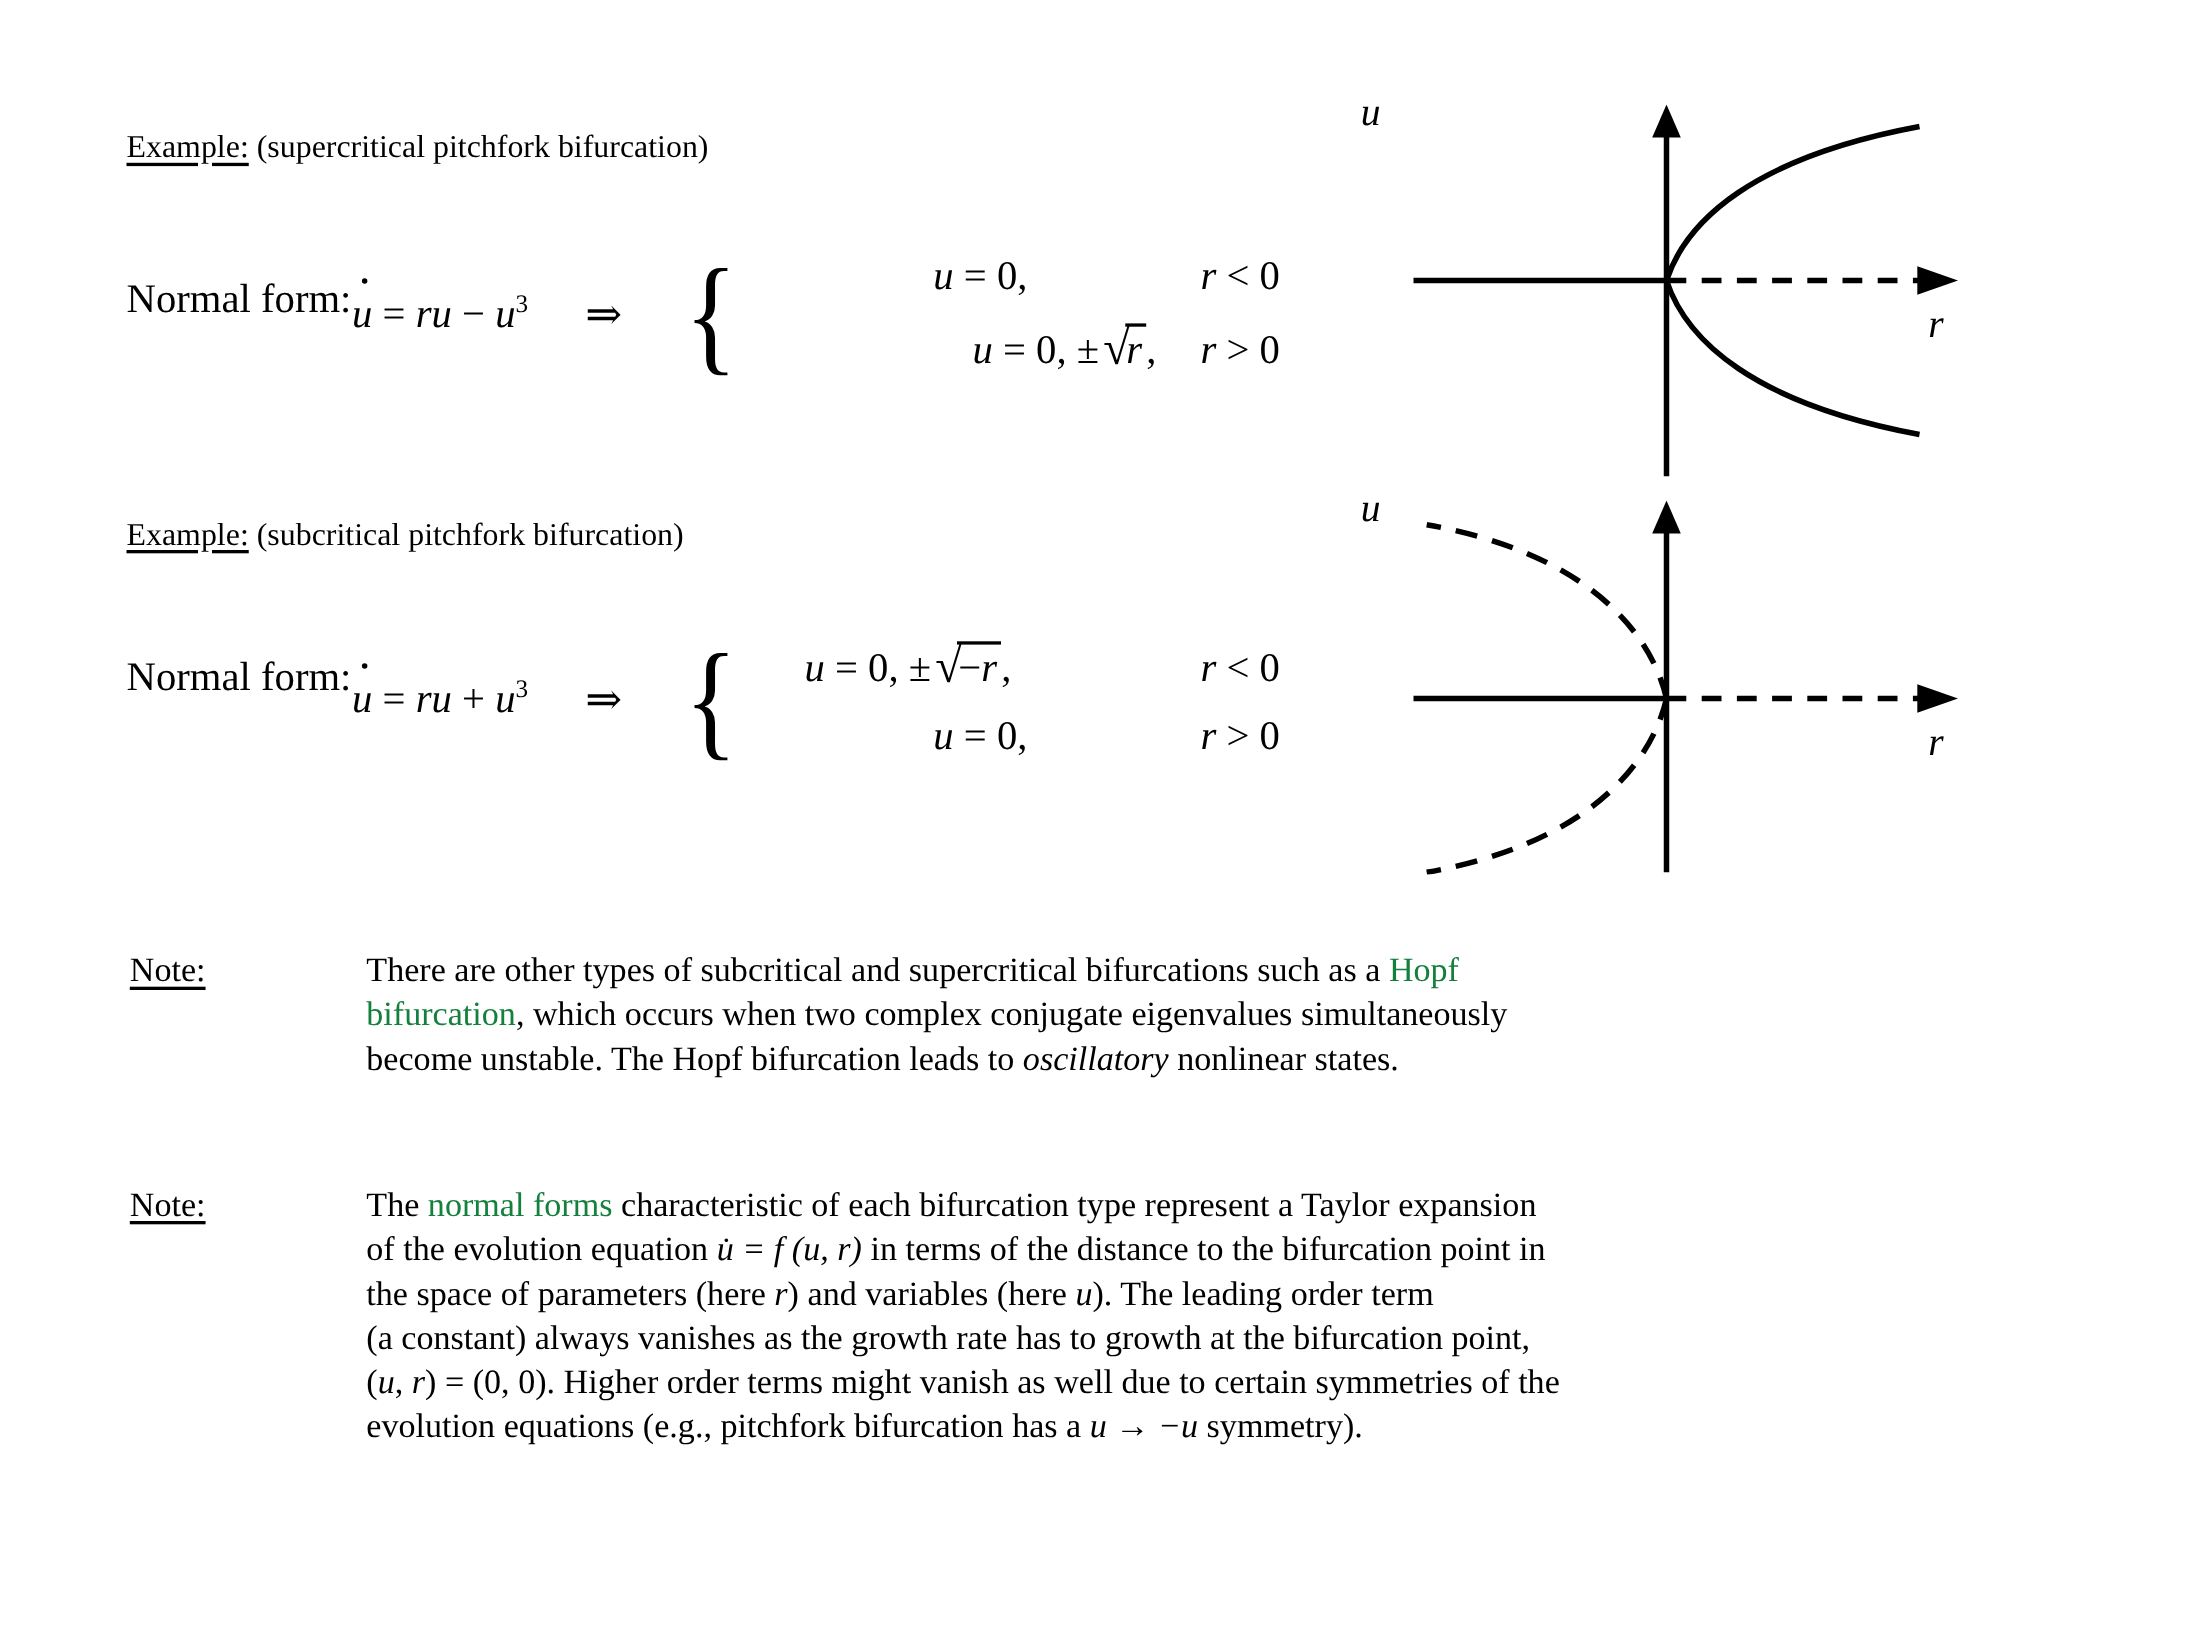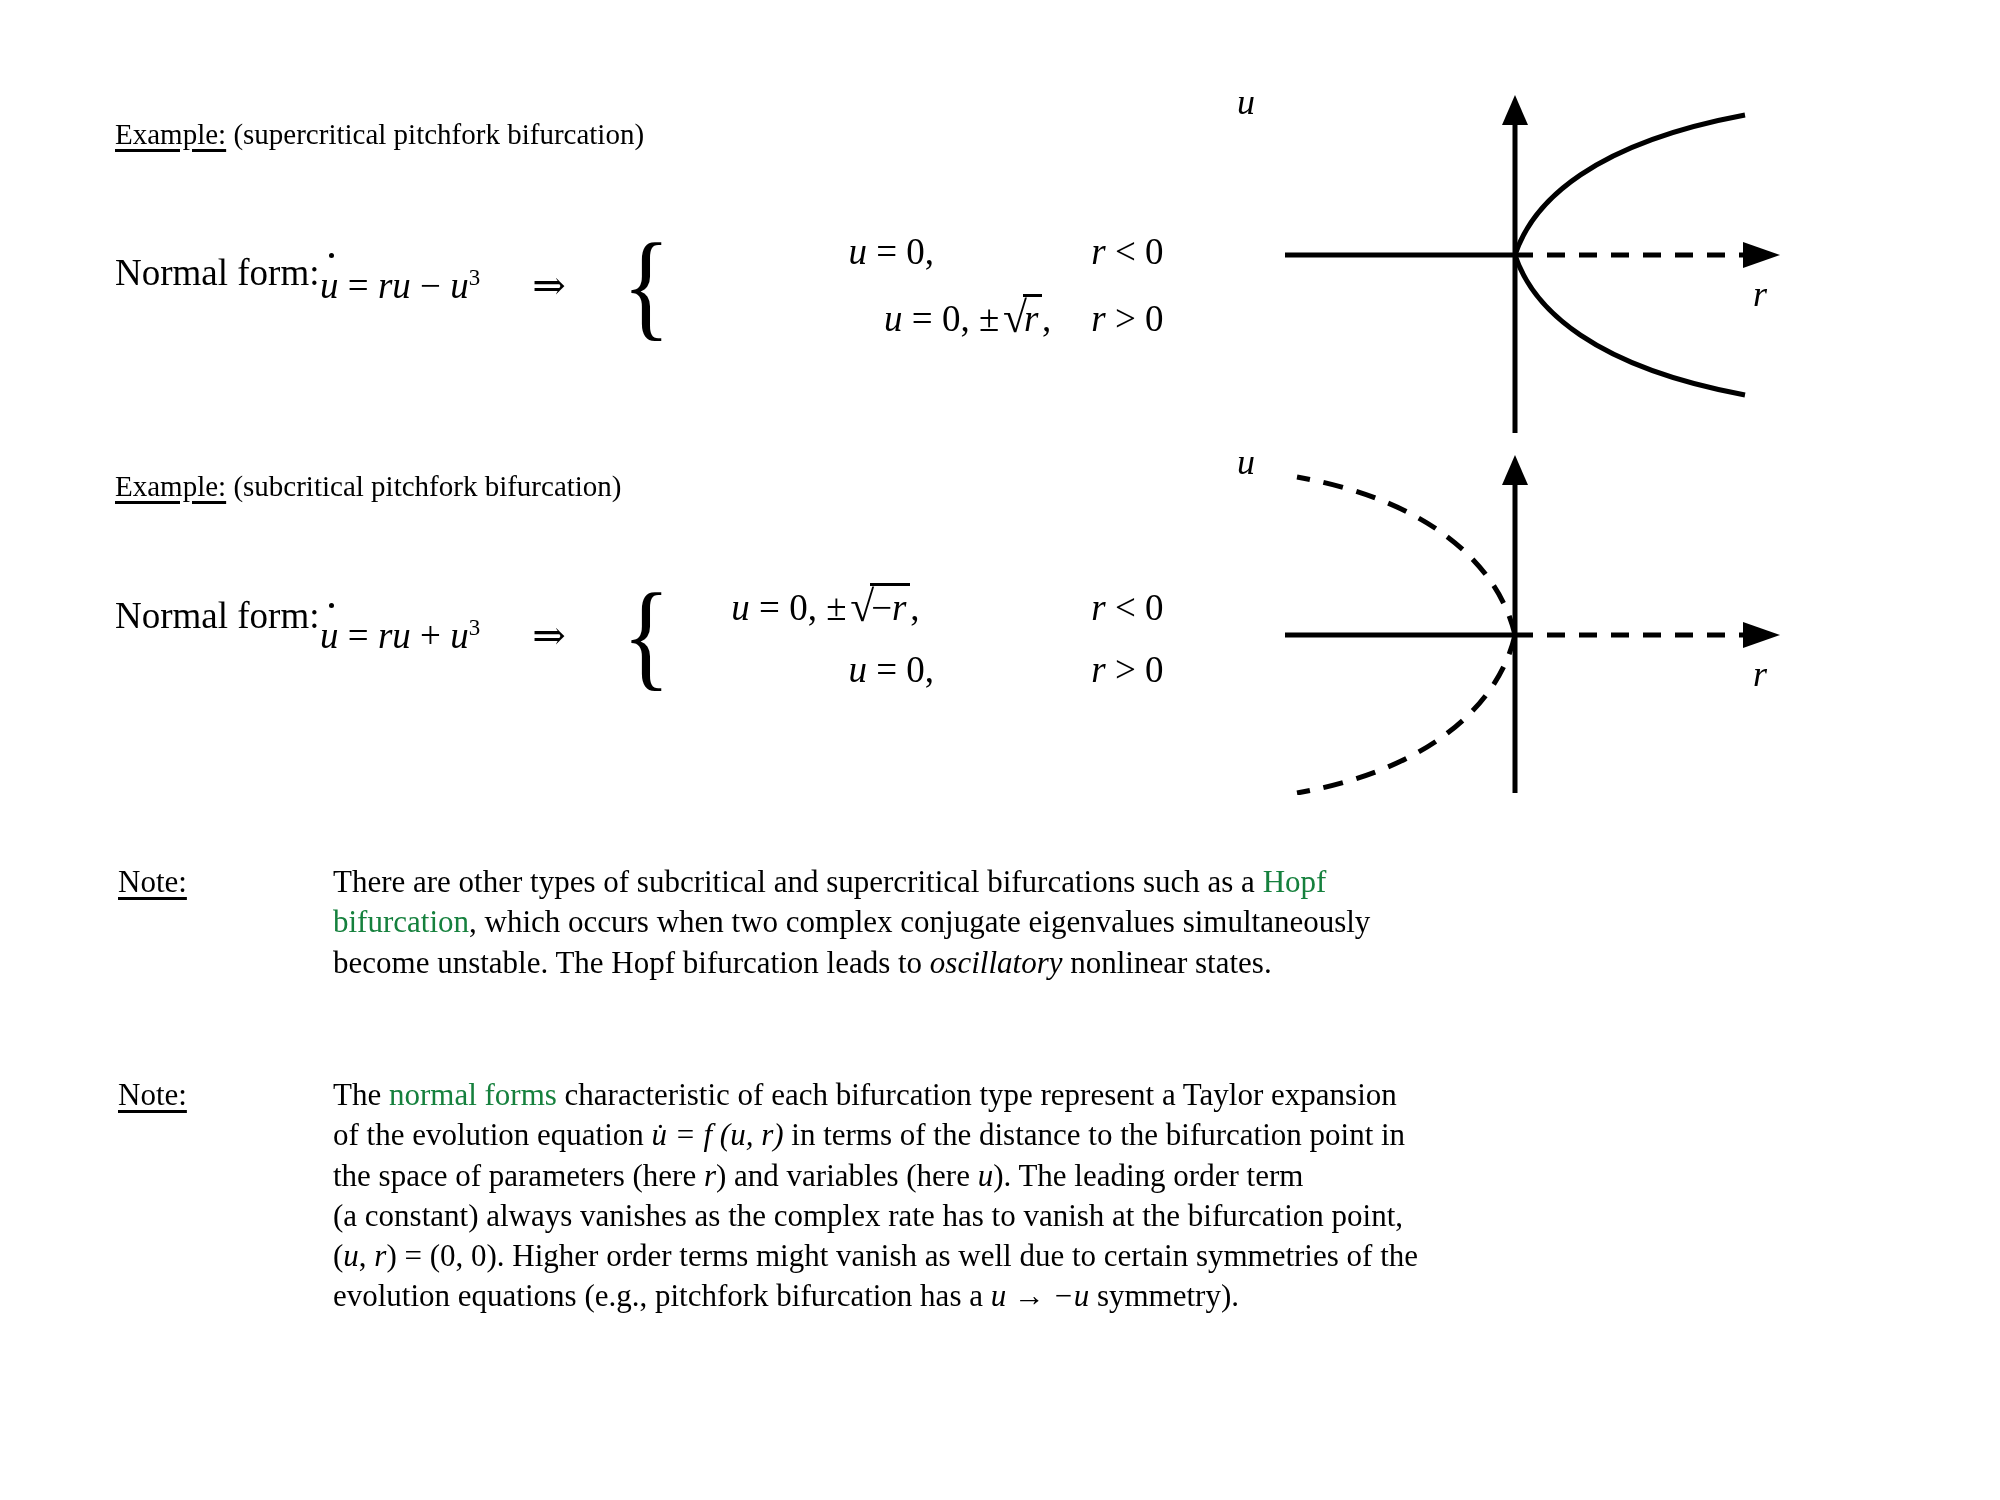--- a/index.html
+++ b/index.html
@@ -276,19 +276,19 @@
   </div>
 
   <div class="note" style="left:118px; top:1075px; width:1860px;">
     <div class="note-label">
       <span>Note:</span>
     </div>
     <div class="note-body">
       <div class="note-line"><span>The </span><span class="blue">normal forms</span><span> characteristic of each bifurcation type represent a Taylor expansion</span></div>
       <div class="note-line"><span>of the evolution equation </span><span class="mi">u̇ = f (u, r)</span><span> in terms of the distance to the bifurcation point in</span></div>
       <div class="note-line"><span>the space of parameters (here </span><span class="mi">r</span><span>) and variables (here </span><span class="mi">u</span><span>). The leading order term</span></div>
-      <div class="note-line"><span>(a constant) always vanishes as the complex rate has to vanish at the bifurcation point,</span></div>
+      <div class="note-line"><span>(a constant) always vanishes as the growth rate has to growth at the bifurcation point,</span></div>
       <div class="note-line"><span>(</span><span class="mi">u</span><span>, </span><span class="mi">r</span><span>) = (0, 0). Higher order terms might vanish as well due to certain symmetries of the</span></div>
       <div class="note-line"><span>evolution equations (e.g., pitchfork bifurcation has a </span><span class="mi">u → −u</span><span>  symmetry).</span></div>
     </div>
   </div>
 
 </div>
 
 </body></html>

